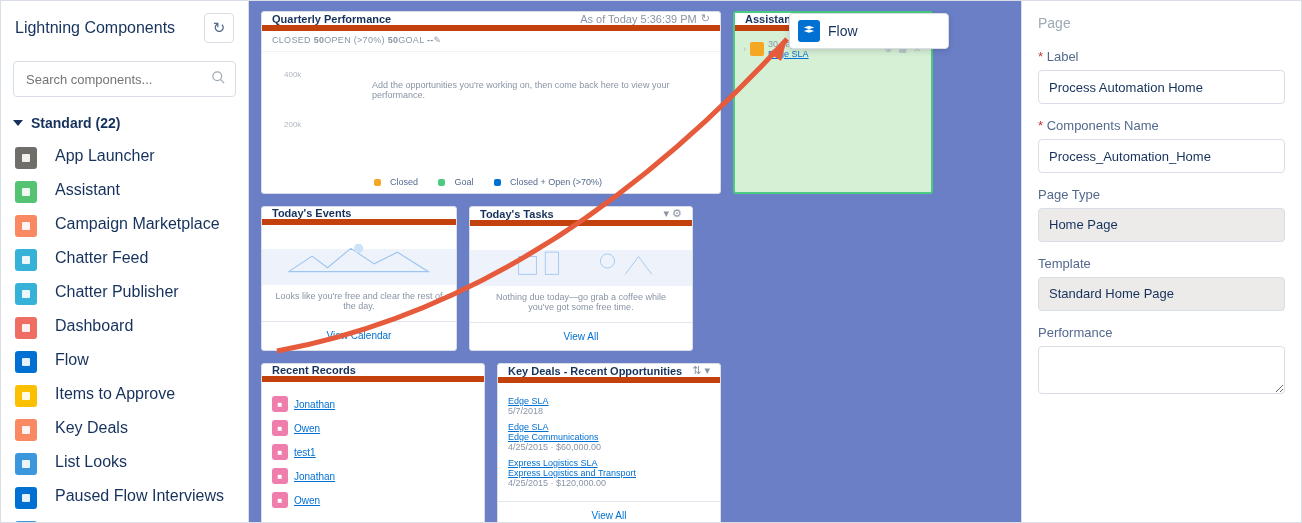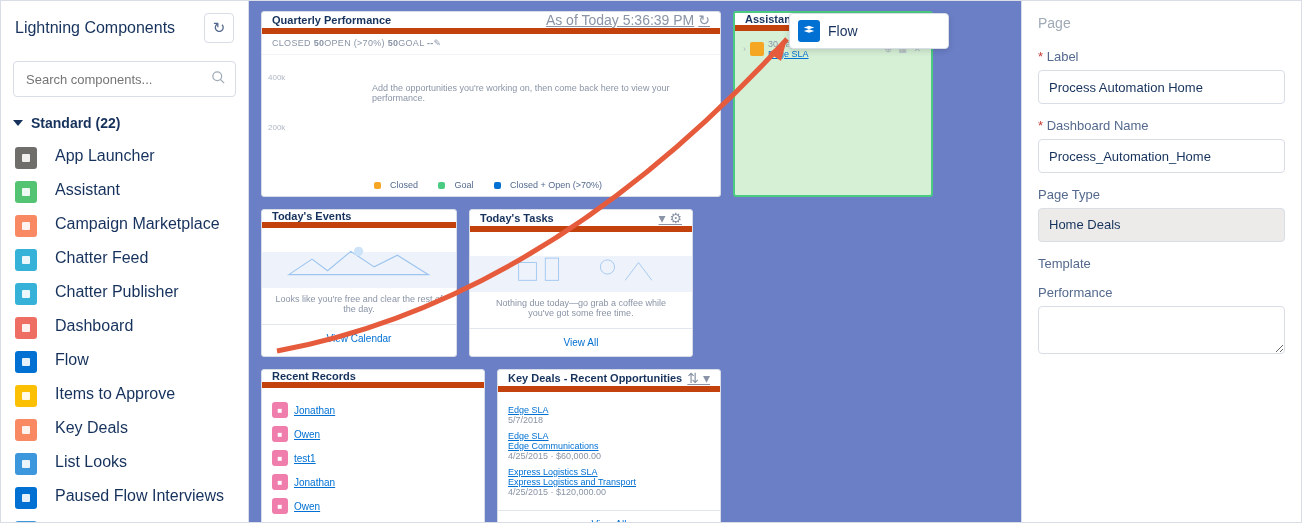--- a/index.html
+++ b/index.html
@@ -18,27 +18,27 @@
 .caret-down { display: inline-block; width: 0; height: 0; border-left: 5px solid transparent; border-right: 5px solid transparent; border-top: 6px solid #16325c; }
 .comp-list { list-style: none; }
 .comp-item { display: flex; align-items: flex-start; gap: 18px; padding: 6px 2px; font-size: 16px; color: #16325c; cursor: grab; }
 .comp-icon { width: 22px; height: 22px; border-radius: 3px; display: flex; align-items: center; justify-content: center; color: #fff; font-size: 11px; flex-shrink: 0; }
 
 
 .canvas { flex: 1; background: #6b7fc7; padding: 10px 12px 0; position: relative; overflow: hidden; }
 .canvas-row { display: flex; gap: 12px; }
 .card { background: #fff; border-radius: 3px; border: 1px solid #d8dde6; margin-bottom: 12px; }
 .card-head { display: flex; justify-content: space-between; align-items: center; padding: 0 10px; border-bottom: 6px solid #c2410c; font-size: 11px; font-weight: 700; color: #16325c; }
-.card-head .sub { font-weight: 400; color: #8a94a6; font-size: 14px; display: flex; align-items: center; gap: 4px; text-decoration: underline; }
+.card-head .sub { font-weight: 400; color: #8a94a6; font-size: 11px; display: flex; align-items: center; gap: 4px; }
 .card-body { padding: 10px; font-size: 10px; color: #54698d; }
 .qp { width: 460px; }
 .qp-meta { font-size: 9px; color: #8a94a6; padding: 4px 10px 6px; letter-spacing: 0.3px; display: flex; gap: 0; align-items: center; }
 .qp-meta .v { font-weight: 700; }
 .qp-chart { height: 120px; border-top: 1px solid #f0f2f5; position: relative; }
-.qp-axis { position: absolute; left: 6px; font-size: 8px; color: #b0b7c3; }
+.qp-axis { position: absolute; left: 22px; font-size: 8px; color: #b0b7c3; }
 .qp-msg { position: absolute; left: 110px; top: 28px; right: 30px; font-size: 9px; color: #8a94a6; }
 .qp-legend { text-align: center; font-size: 9px; color: #54698d; padding: 6px 0; }
 .qp-legend span { margin: 0 6px; }
 .dot { display: inline-block; width: 7px; height: 7px; border-radius: 2px; margin-right: 3px; vertical-align: middle; }
 .assistant-card { width: 200px; background: #d6f0d6; border: 2px solid #4bca81; }
 .assistant-card .card-head { background: #fff; }
 .assistant-row { display: flex; align-items: center; gap: 4px; padding: 8px; font-size: 9px; color: #8a94a6; }
 .assistant-actions { font-size: 9px; color: #b0b7c3; letter-spacing: 2px; }
 .link-sm { color: #0070d2; font-size: 9px; text-decoration: underline; }
 .placeholder-art { height: 60px; background: linear-gradient(180deg, #fff 40%, #eef3fb 40%); display:flex; align-items:flex-end; justify-content:center; }
@@ -332,28 +332,29 @@
     </div>
   </div>
 
   <div class="props">
     <div class="props-tab">Page</div>
     <div class="field">
       <label class="lbl"><span class="req">*</span> <span>Label</span></label>
       <input class="text-in" value="Process Automation Home" style="">
     </div>
     <div class="field">
-      <label class="lbl"><span class="req">*</span> <span>Dashboard Name</span></label>
+      <label class="lbl"><span class="req">*</span> <span>Components Name</span></label>
       <input class="text-in" value="Process_Automation_Home" style="">
     </div>
     <div class="field">
       <label class="lbl">Page Type</label>
-      <div class="readonly-box">Home Deals</div>
+      <div class="readonly-box">Home Page</div>
     </div>
     <div class="field">
       <label class="lbl">Template</label>
+      <div class="readonly-box">Standard Home Page</div>
     </div>
     <div class="field">
       <label class="lbl">Performance</label>
       <textarea class="textarea" style=""></textarea>
     </div>
   </div>
 </div>
 
 </body></html>

